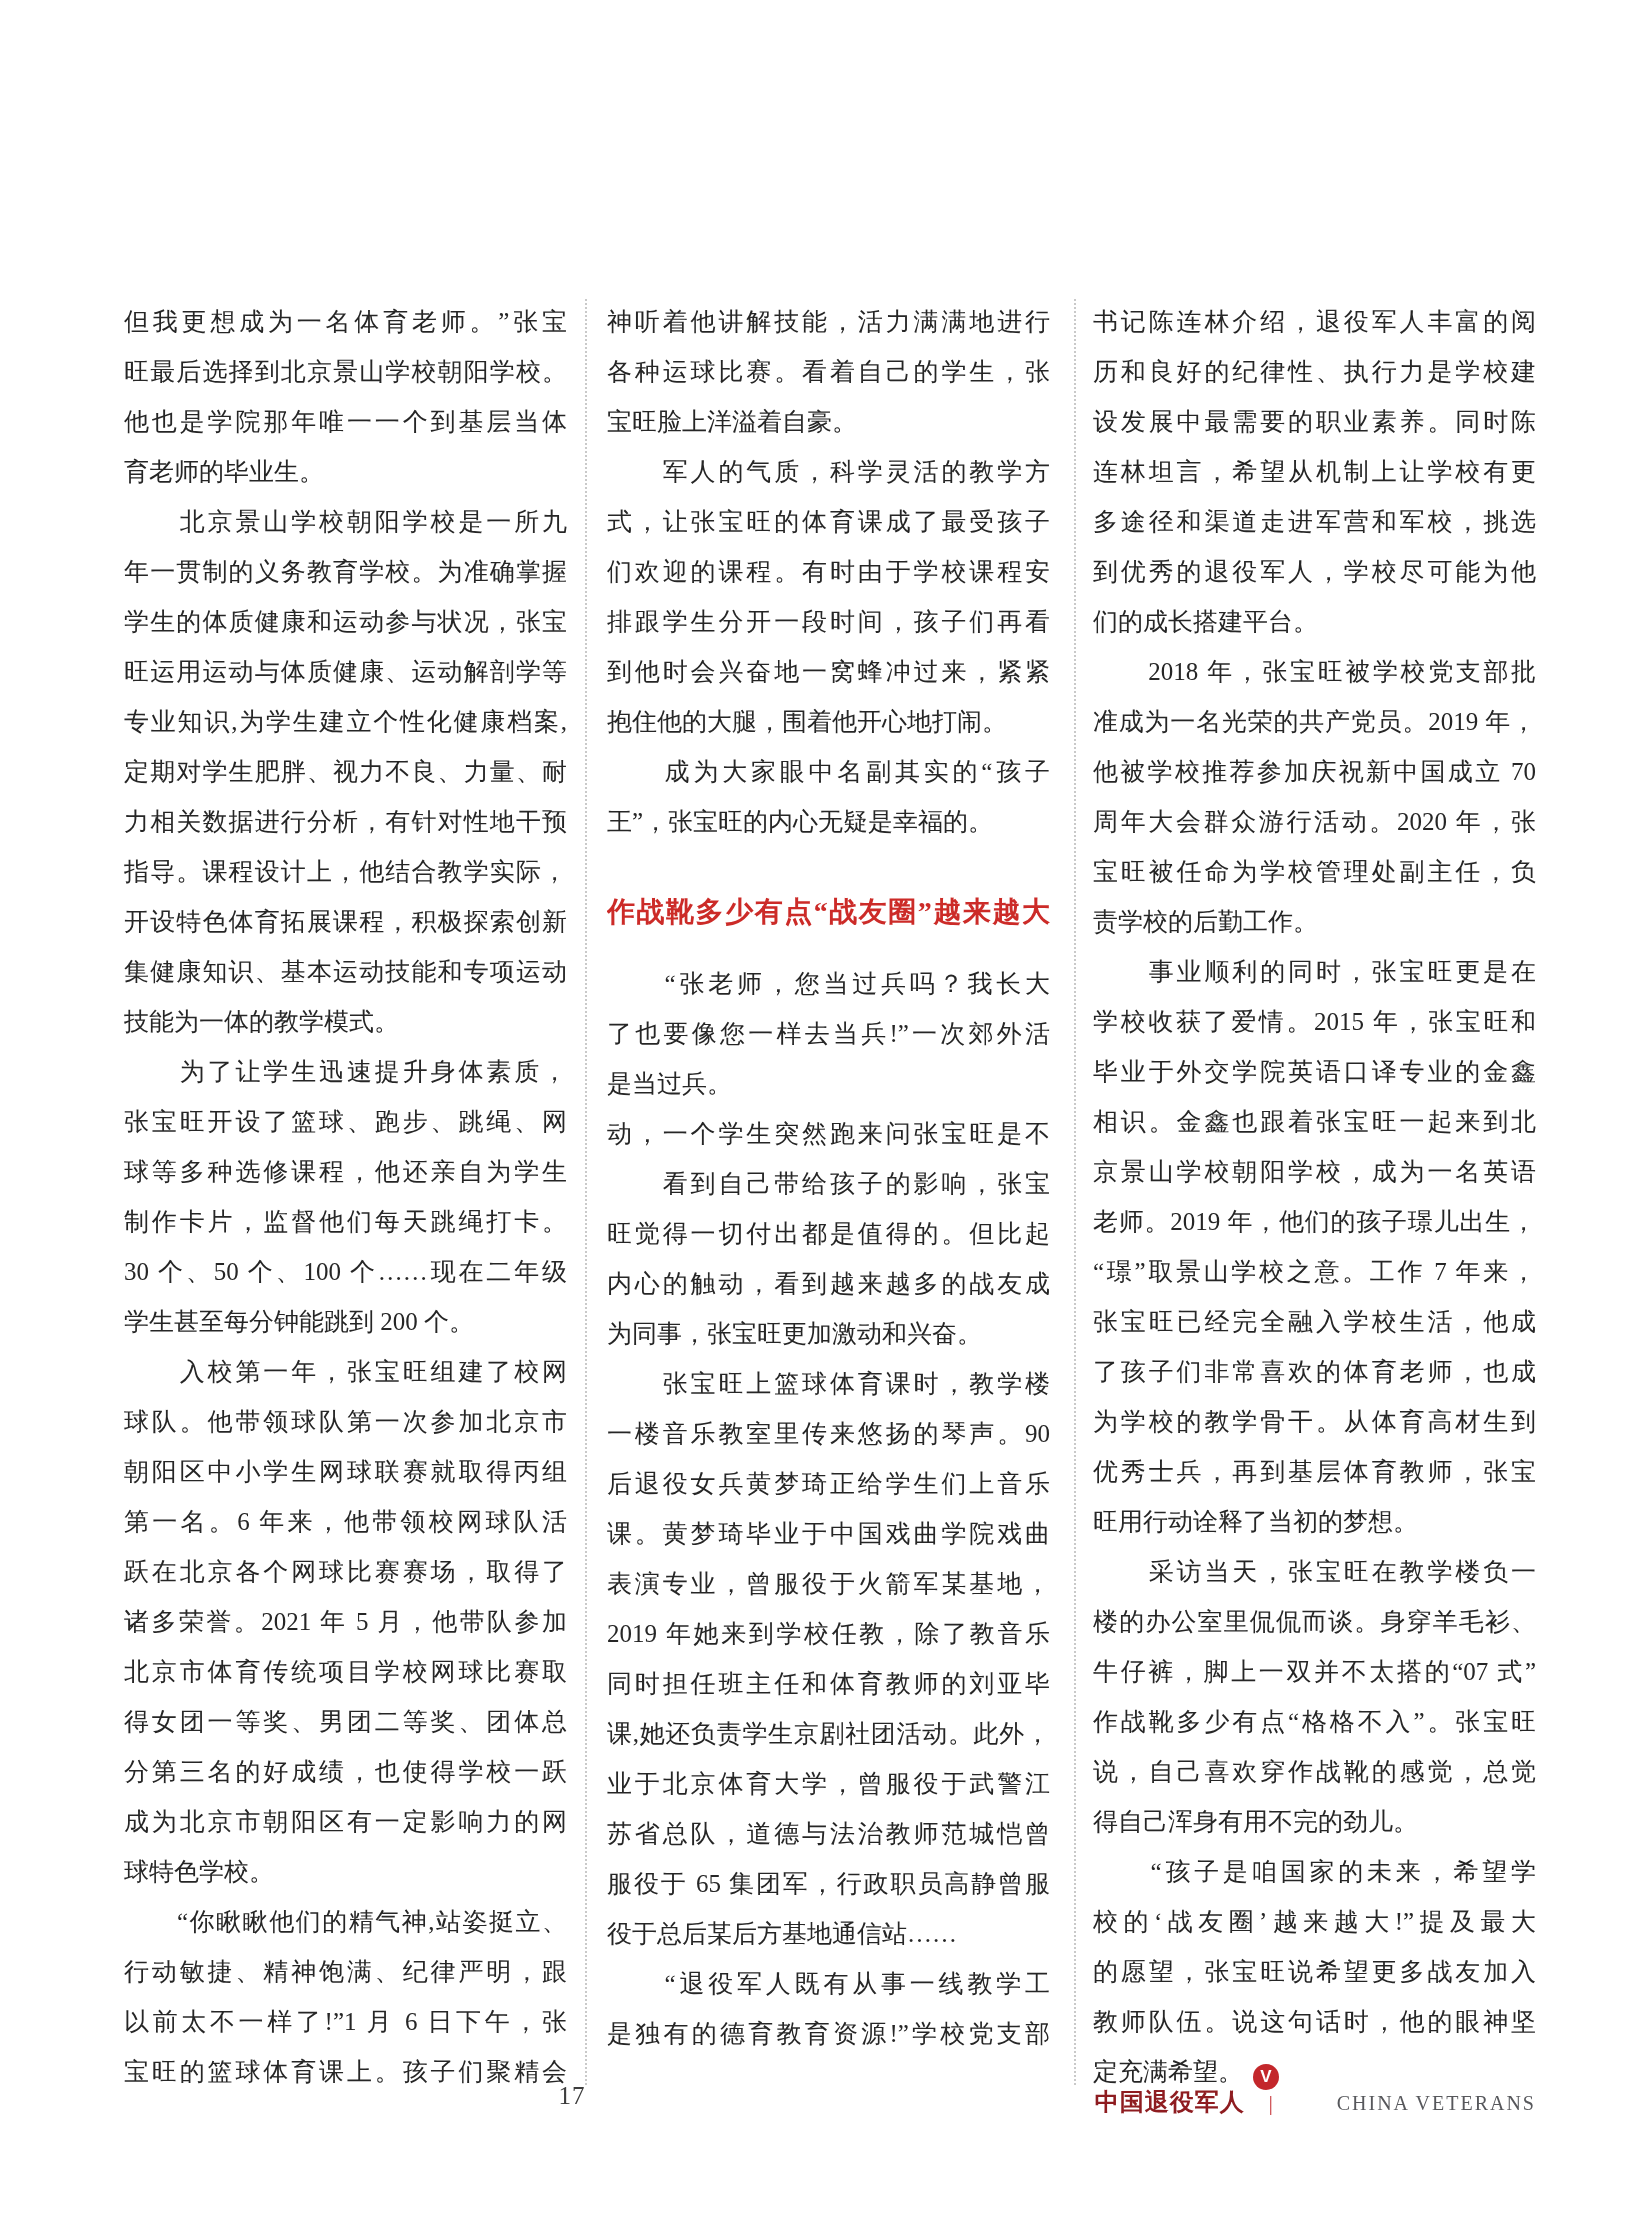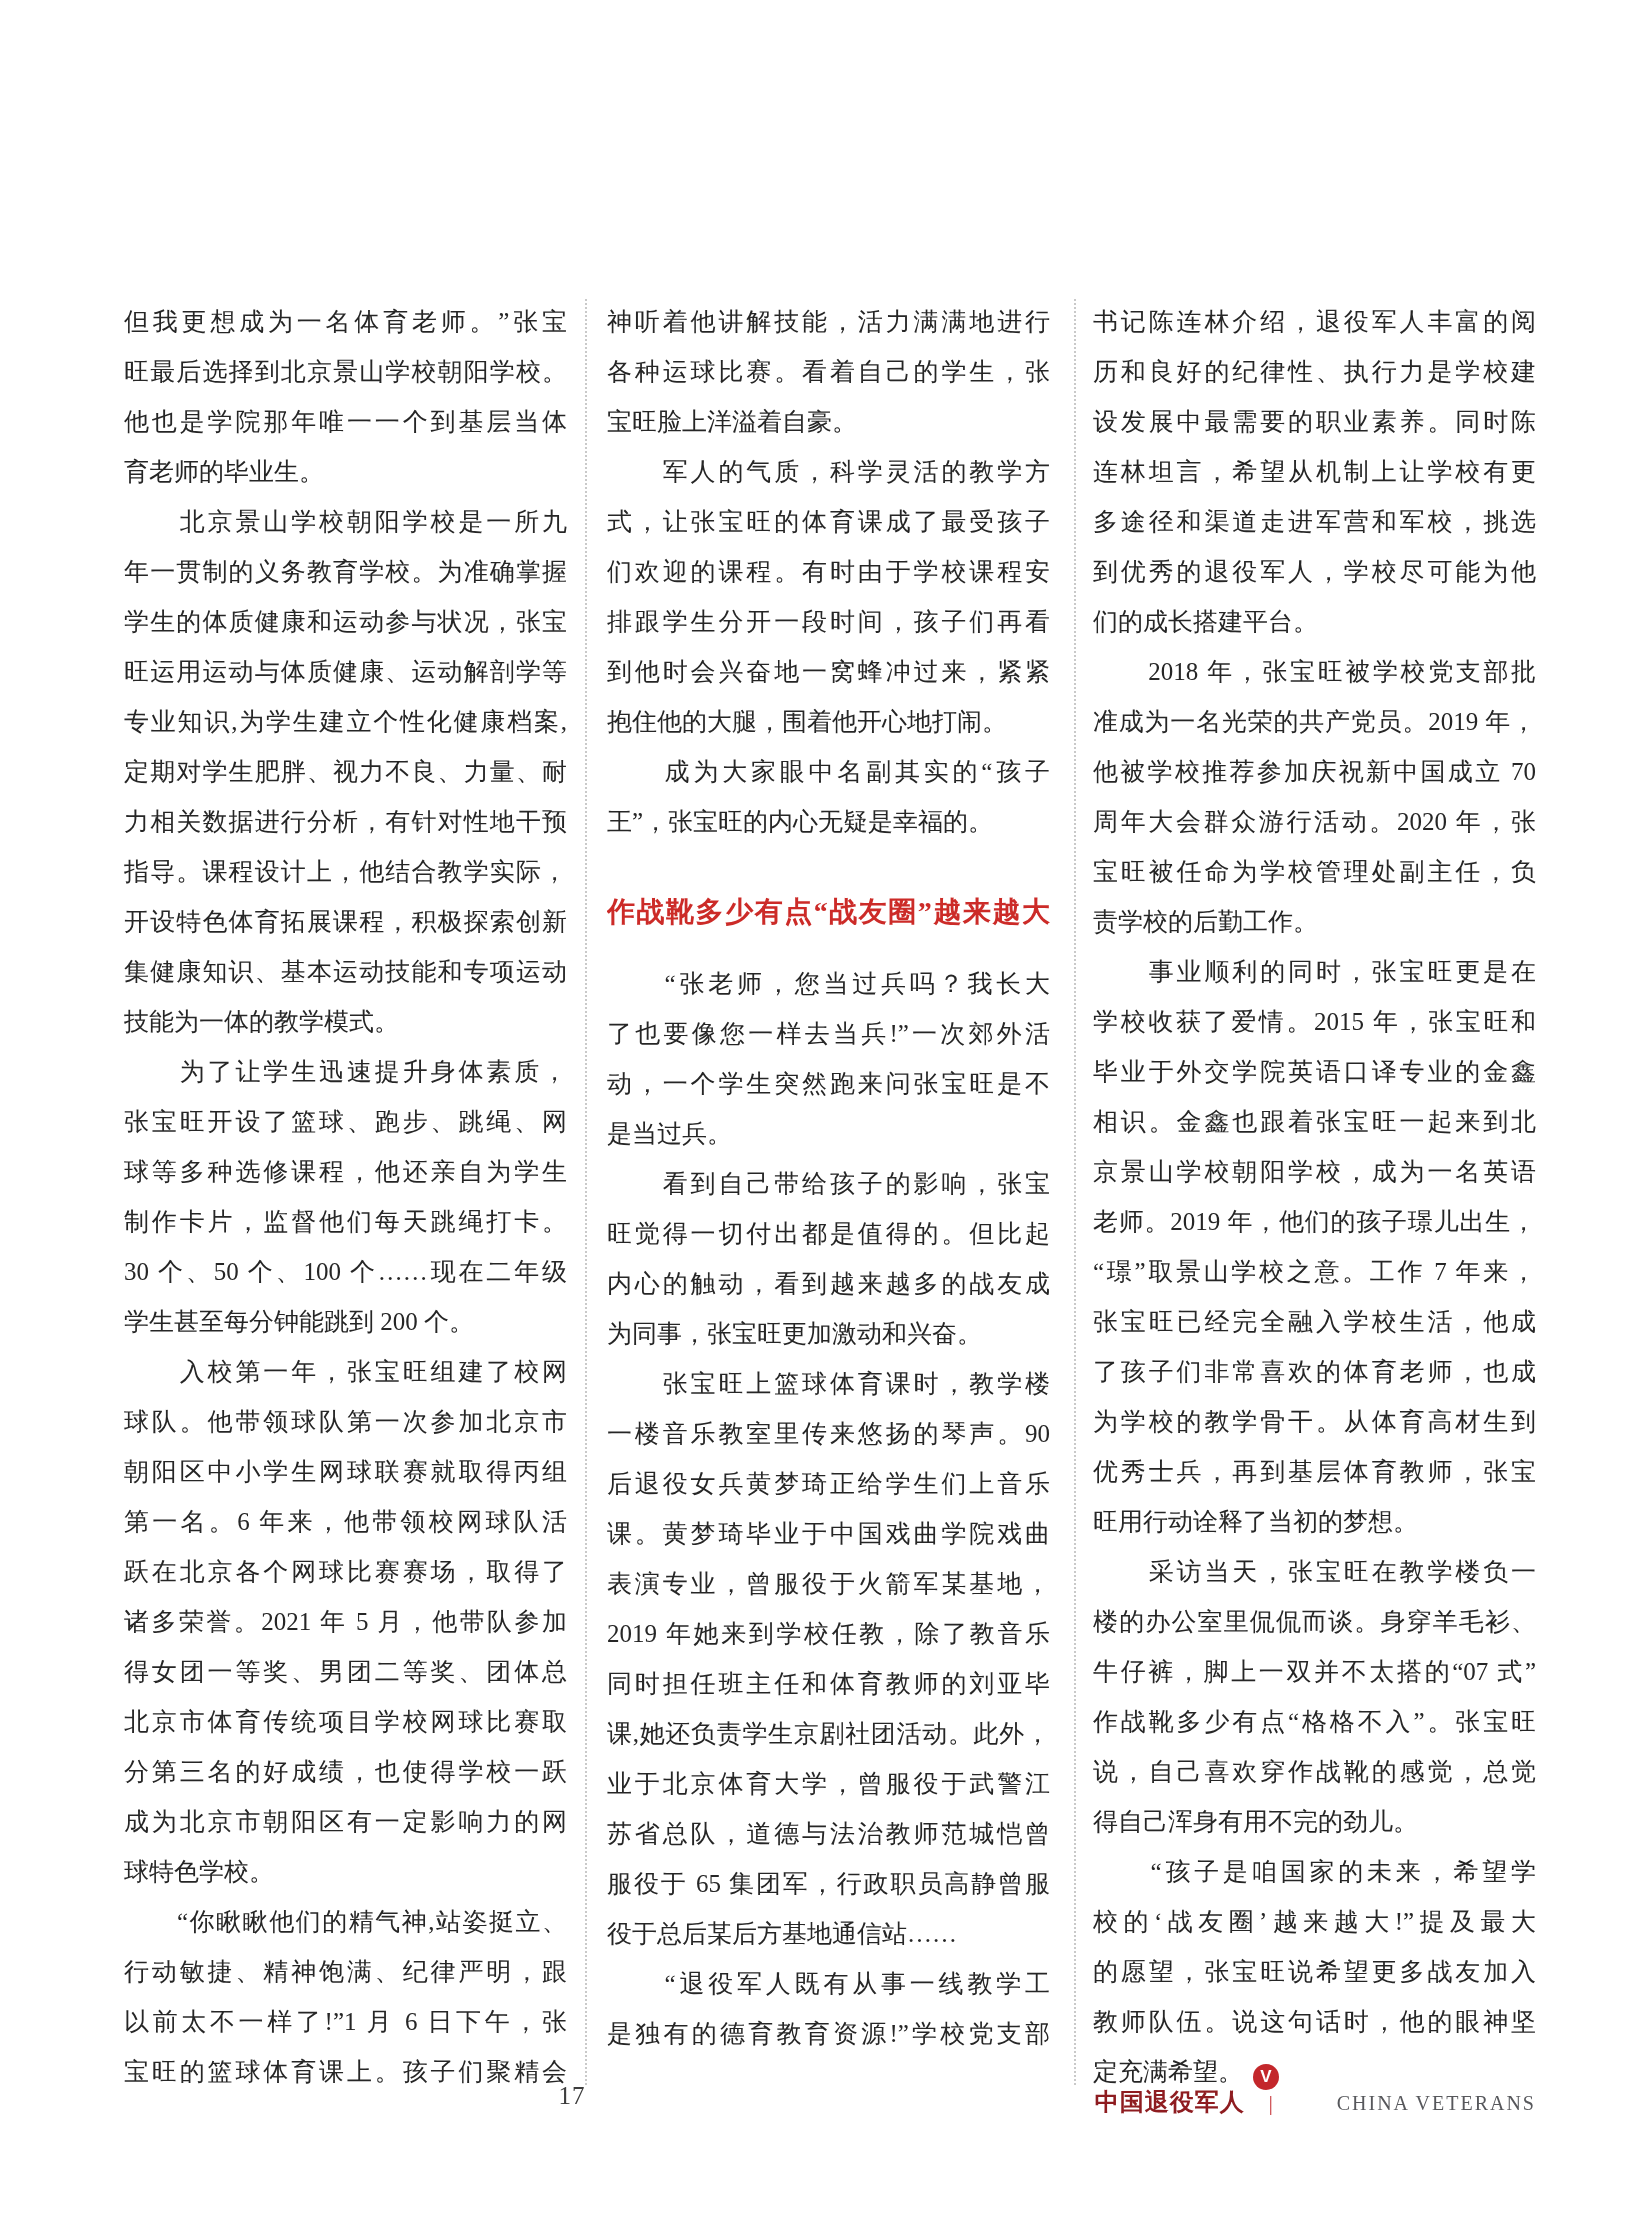--- a/index.html
+++ b/index.html
@@ -130,22 +130,22 @@
       <div class="line">球等多种选修课程，他还亲自为学生</div>
       <div class="line">制作卡片，监督他们每天跳绳打卡。</div>
       <div class="line">30 个、50 个、100 个……现在二年级</div>
       <div class="line end">学生甚至每分钟能跳到 200 个。</div>
       <div class="line">　　入校第一年，张宝旺组建了校网</div>
       <div class="line">球队。他带领球队第一次参加北京市</div>
       <div class="line">朝阳区中小学生网球联赛就取得丙组</div>
       <div class="line">第一名。6 年来，他带领校网球队活</div>
       <div class="line">跃在北京各个网球比赛赛场，取得了</div>
       <div class="line">诸多荣誉。2021 年 5 月，他带队参加</div>
+      <div class="line">北京市体育传统项目学校网球比赛取</div>
       <div class="line">得女团一等奖、男团二等奖、团体总</div>
-      <div class="line">北京市体育传统项目学校网球比赛取</div>
       <div class="line">分第三名的好成绩，也使得学校一跃</div>
       <div class="line">成为北京市朝阳区有一定影响力的网</div>
       <div class="line end">球特色学校。</div>
       <div class="line">　　“你瞅瞅他们的精气神,站姿挺立、</div>
       <div class="line">行动敏捷、精神饱满、纪律严明，跟</div>
       <div class="line">以前太不一样了!”1 月 6 日下午，张</div>
       <div class="line">宝旺的篮球体育课上。孩子们聚精会</div>
     </div>
 
   <div id="col2" class="col">
@@ -159,22 +159,22 @@
         <div class="line">排跟学生分开一段时间，孩子们再看</div>
         <div class="line">到他时会兴奋地一窝蜂冲过来，紧紧</div>
         <div class="line end">抱住他的大腿，围着他开心地打闹。</div>
         <div class="line">　　成为大家眼中名副其实的“孩子</div>
         <div class="line end">王”，张宝旺的内心无疑是幸福的。</div>
       </div>
     <h2 class="section-heading">作战靴多少有点“战友圈”越来越大</h2>
     <div>
         <div class="line">　　“张老师，您当过兵吗？我长大</div>
         <div class="line">了也要像您一样去当兵!”一次郊外活</div>
+        <div class="line end">是当过兵。</div>
         <div class="line">动，一个学生突然跑来问张宝旺是不</div>
-        <div class="line end">是当过兵。</div>
         <div class="line">　　看到自己带给孩子的影响，张宝</div>
         <div class="line">旺觉得一切付出都是值得的。但比起</div>
         <div class="line">内心的触动，看到越来越多的战友成</div>
         <div class="line end">为同事，张宝旺更加激动和兴奋。</div>
         <div class="line">　　张宝旺上篮球体育课时，教学楼</div>
         <div class="line">一楼音乐教室里传来悠扬的琴声。90</div>
         <div class="line">后退役女兵黄梦琦正给学生们上音乐</div>
         <div class="line">课。黄梦琦毕业于中国戏曲学院戏曲</div>
         <div class="line">表演专业，曾服役于火箭军某基地，</div>
         <div class="line">2019 年她来到学校任教，除了教音乐</div>

